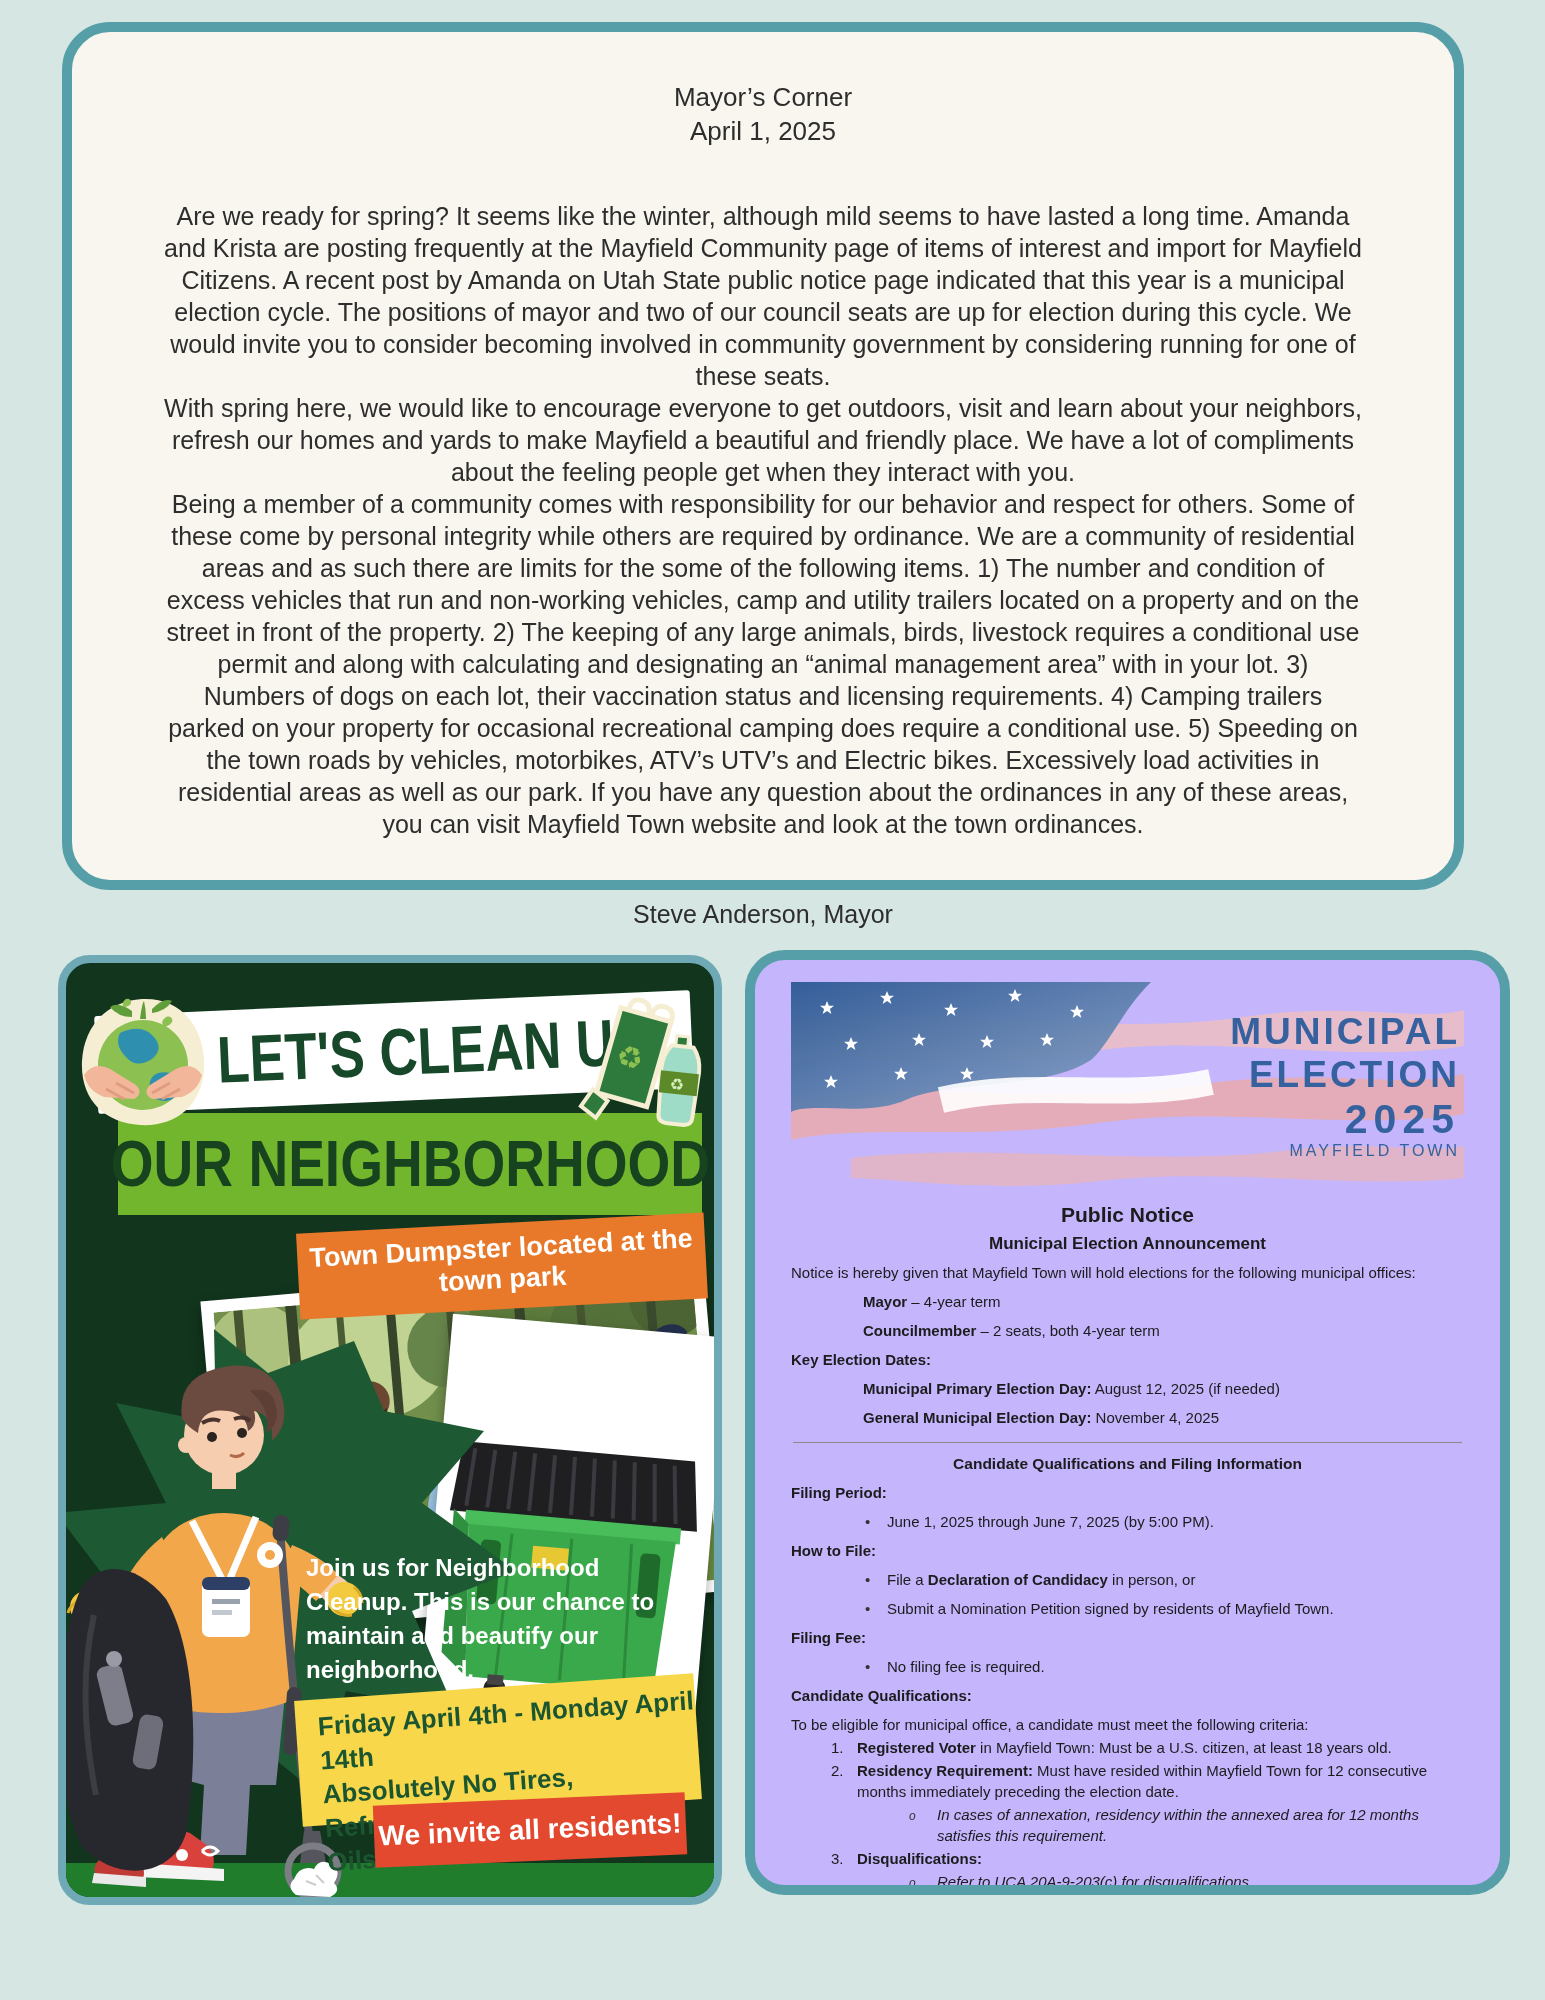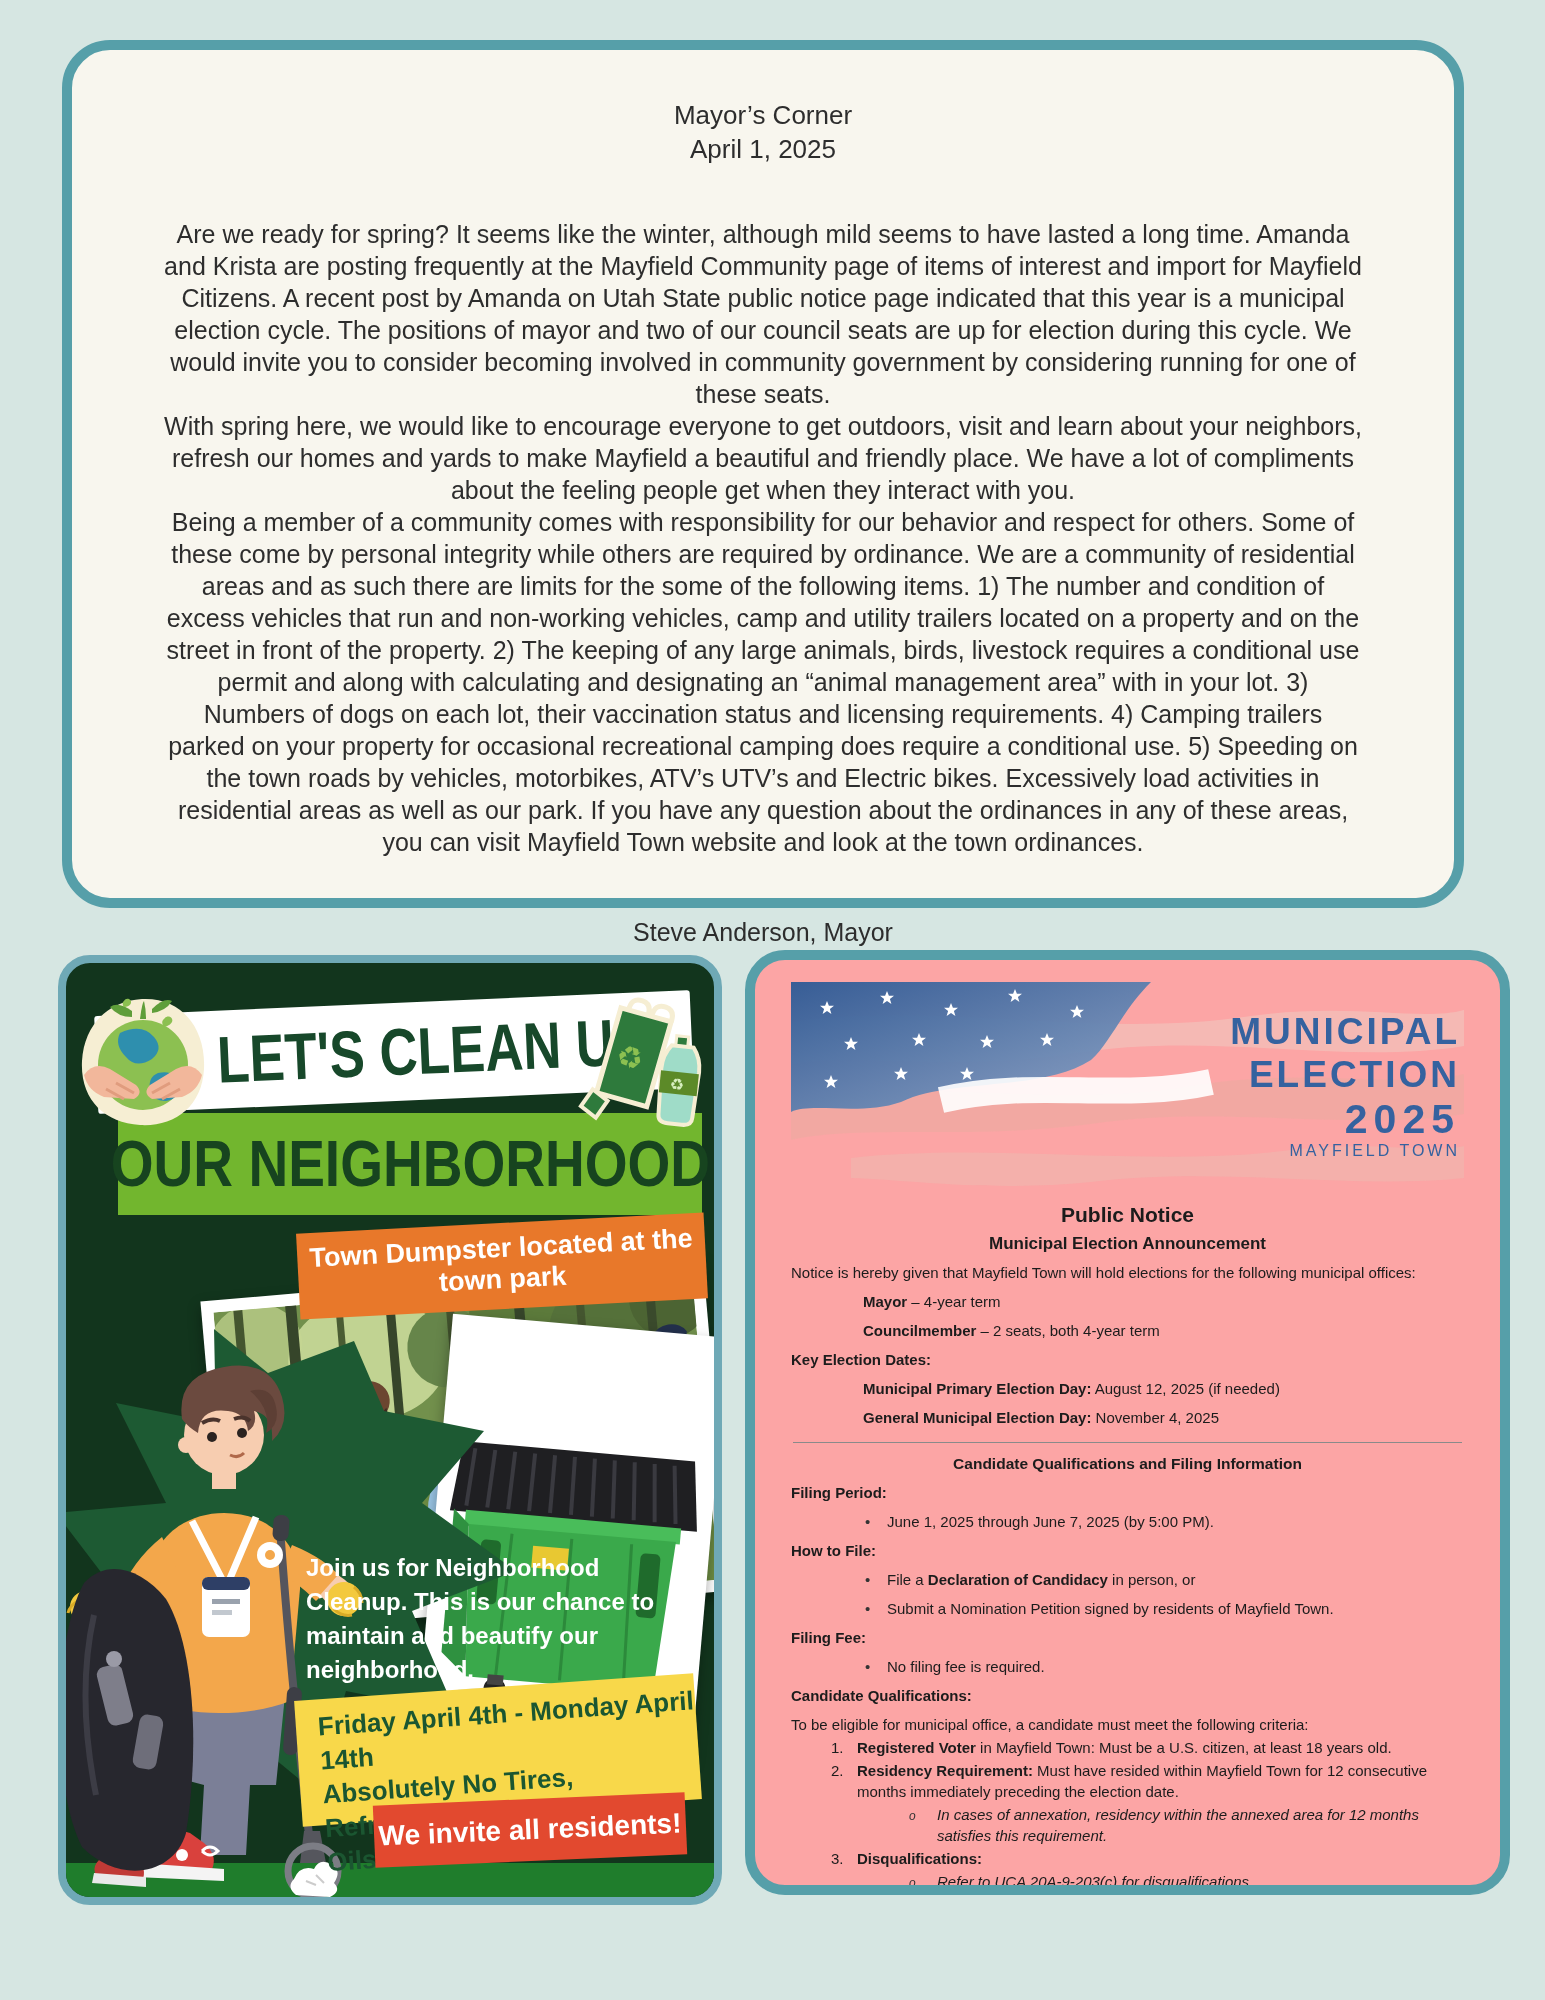--- a/index.html
+++ b/index.html
@@ -6,21 +6,21 @@
   body{
     width:1545px;height:2000px;position:relative;overflow:hidden;
     background:#d6e6e2;
     font-family:"Liberation Sans",sans-serif;
     -webkit-font-smoothing:antialiased;
   }
   .card{position:absolute;box-sizing:border-box;}
 
   
   .letter{
-    left:62px;top:40px;width:1402px;height:868px;
+    left:62px;top:22px;width:1402px;height:868px;
     background:#f8f6ee;border:10px solid #569fa9;border-radius:48px;
     color:#2d2d2d;text-align:center;
   }
   .letter-inner{padding:48px 92px 0 92px;}
   .letter-title{font-size:26px;line-height:34px;}
   .letter-date{font-size:26px;line-height:34px;margin-bottom:52px;}
   .letter-body p{margin:0;font-size:25px;line-height:32px;}
   .letter-sig{margin-top:60px;font-size:25px;}
 
   
@@ -76,21 +76,21 @@
   }
   .banner-red{
     left:308px;top:836px;width:312px;height:62px;background:#e2492f;
     transform:rotate(-2.5deg);z-index:8;color:#ffffff;font-weight:700;
     font-size:28px;display:flex;align-items:center;justify-content:center;white-space:nowrap;
   }
 
   
   .notice{
     left:745px;top:950px;width:765px;height:945px;
-    background:#fca5a5;border:10px solid #569fa9;border-radius:40px;
+    background:#c4b5fd;border:10px solid #569fa9;border-radius:40px;
     overflow:hidden;color:#1c1c1c;
   }
   .notice-inner{padding:22px 36px 0 36px;position:relative;}
   .flag-wrap{position:relative;width:673px;height:206px;}
   .flag-wrap svg{position:absolute;left:0;top:0;}
   .masthead{
     position:absolute;right:4px;top:28px;text-align:right;color:#35629f;z-index:2;
   }
   .masthead .m1{font-weight:700;font-size:37px;line-height:43px;letter-spacing:3px;}
   .masthead .m2{font-weight:700;font-size:41px;line-height:46px;letter-spacing:6px;}

